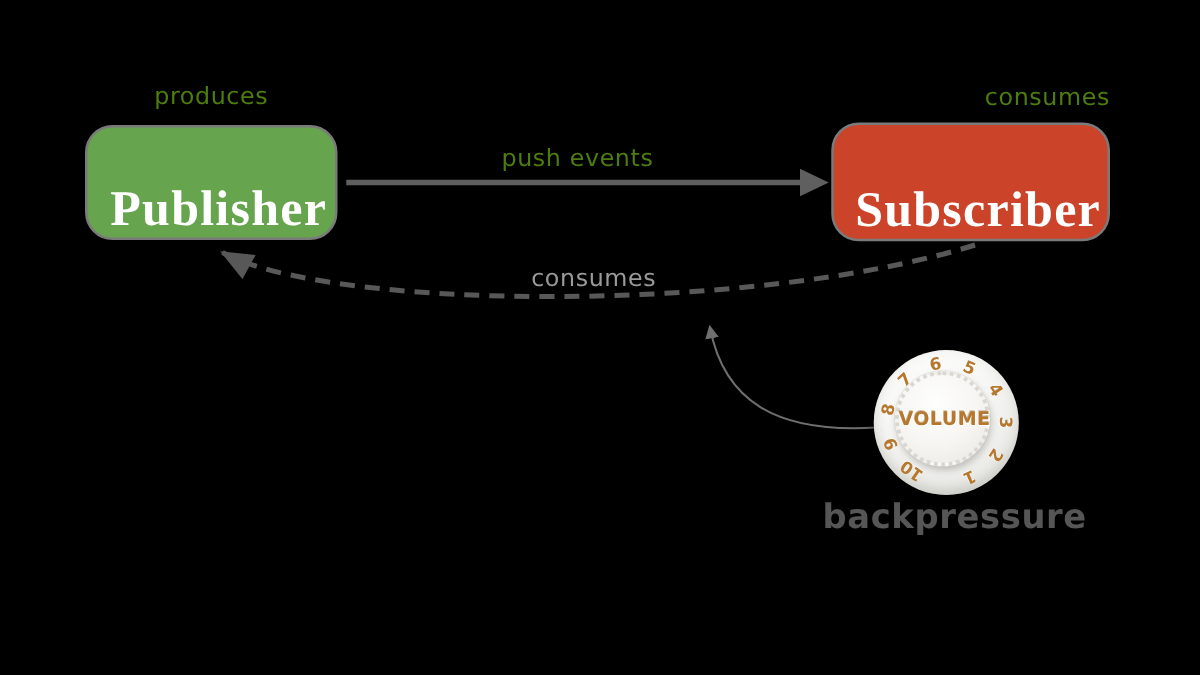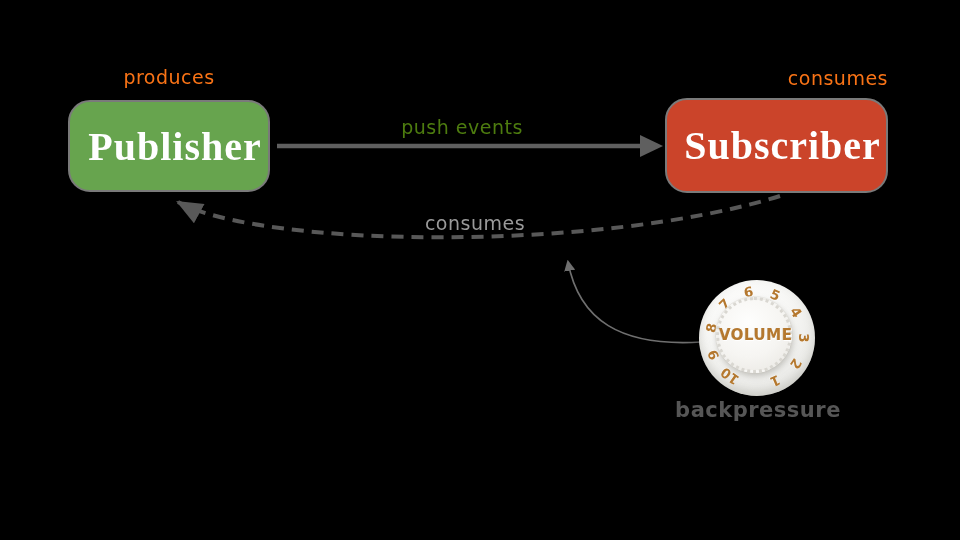--- a/index.html
+++ b/index.html
@@ -5,33 +5,33 @@
   html,body{margin:0;padding:0;}
   body{
     width:960px;height:540px;overflow:hidden;position:relative;
     background:#000;
     font-family:"DejaVu Sans","Liberation Sans",sans-serif;
   }
   .stage{position:absolute;inset:0;width:960px;height:540px;}
   svg.wires{position:absolute;left:0;top:0;pointer-events:none;}
 
   .node{
-    position:absolute;display:flex;align-items:center;justify-content:center;
+    position:absolute;display:flex;align-items:flex-end;justify-content:center;
     border:2px solid #7a7a7a;border-radius:22px;box-sizing:border-box;padding-left:12px;
   }
   .node .title{
     font-family:"Liberation Serif","DejaVu Serif",serif;
     font-weight:bold;color:#fff;font-size:40px;letter-spacing:1px;
     -webkit-font-smoothing:antialiased;
   }
   #publisher-box{left:68px;top:100px;width:202px;height:92px;}
   #subscriber-box{left:665px;top:98px;width:223px;height:95px;}
 
   .caption{
-    position:absolute;text-align:center;color:#f97316;font-size:19px;
+    position:absolute;text-align:center;color:#4d7c0f;font-size:19px;
     letter-spacing:0.5px;
   }
   #produces-caption{left:68px;top:66px;width:202px;}
   #consumes-caption{left:665px;top:67px;width:223px;text-align:right;}
   #push-events-label{left:362px;top:116px;width:200px;color:#4d7c0f;}
   #feedback-label{left:375px;top:212px;width:200px;color:#9a9a9a;}
 
   
   .knob{
     position:absolute;left:699px;top:280px;width:116px;height:116px;
@@ -51,21 +51,21 @@
     text-shadow:0.5px 1px 0 rgba(255,255,255,.95), -0.5px -0.5px 0 rgba(120,80,20,.35);
   }
   .knob-num{
     position:absolute;left:50%;top:50%;
     font-size:13.5px;font-weight:bold;color:#b5782e;
     text-shadow:0.5px 0.5px 0 rgba(255,255,255,.9);
     white-space:nowrap;
   }
   #backpressure-label{
     left:658px;top:398px;width:200px;color:#565656;
-    font-size:21px;font-weight:bold;letter-spacing:0.5px;
+    font-size:27px;font-weight:bold;letter-spacing:0.5px;
   }
 </style>
 </head>
 <body>
 
 <div class="stage">
 
   <svg class="wires" width="960" height="540" viewBox="0 0 960 540">
     <defs>
       <marker id="arrow-big" viewBox="0 0 12 10" markerUnits="userSpaceOnUse" markerWidth="27" markerHeight="22" refX="11" refY="5" orient="auto">

